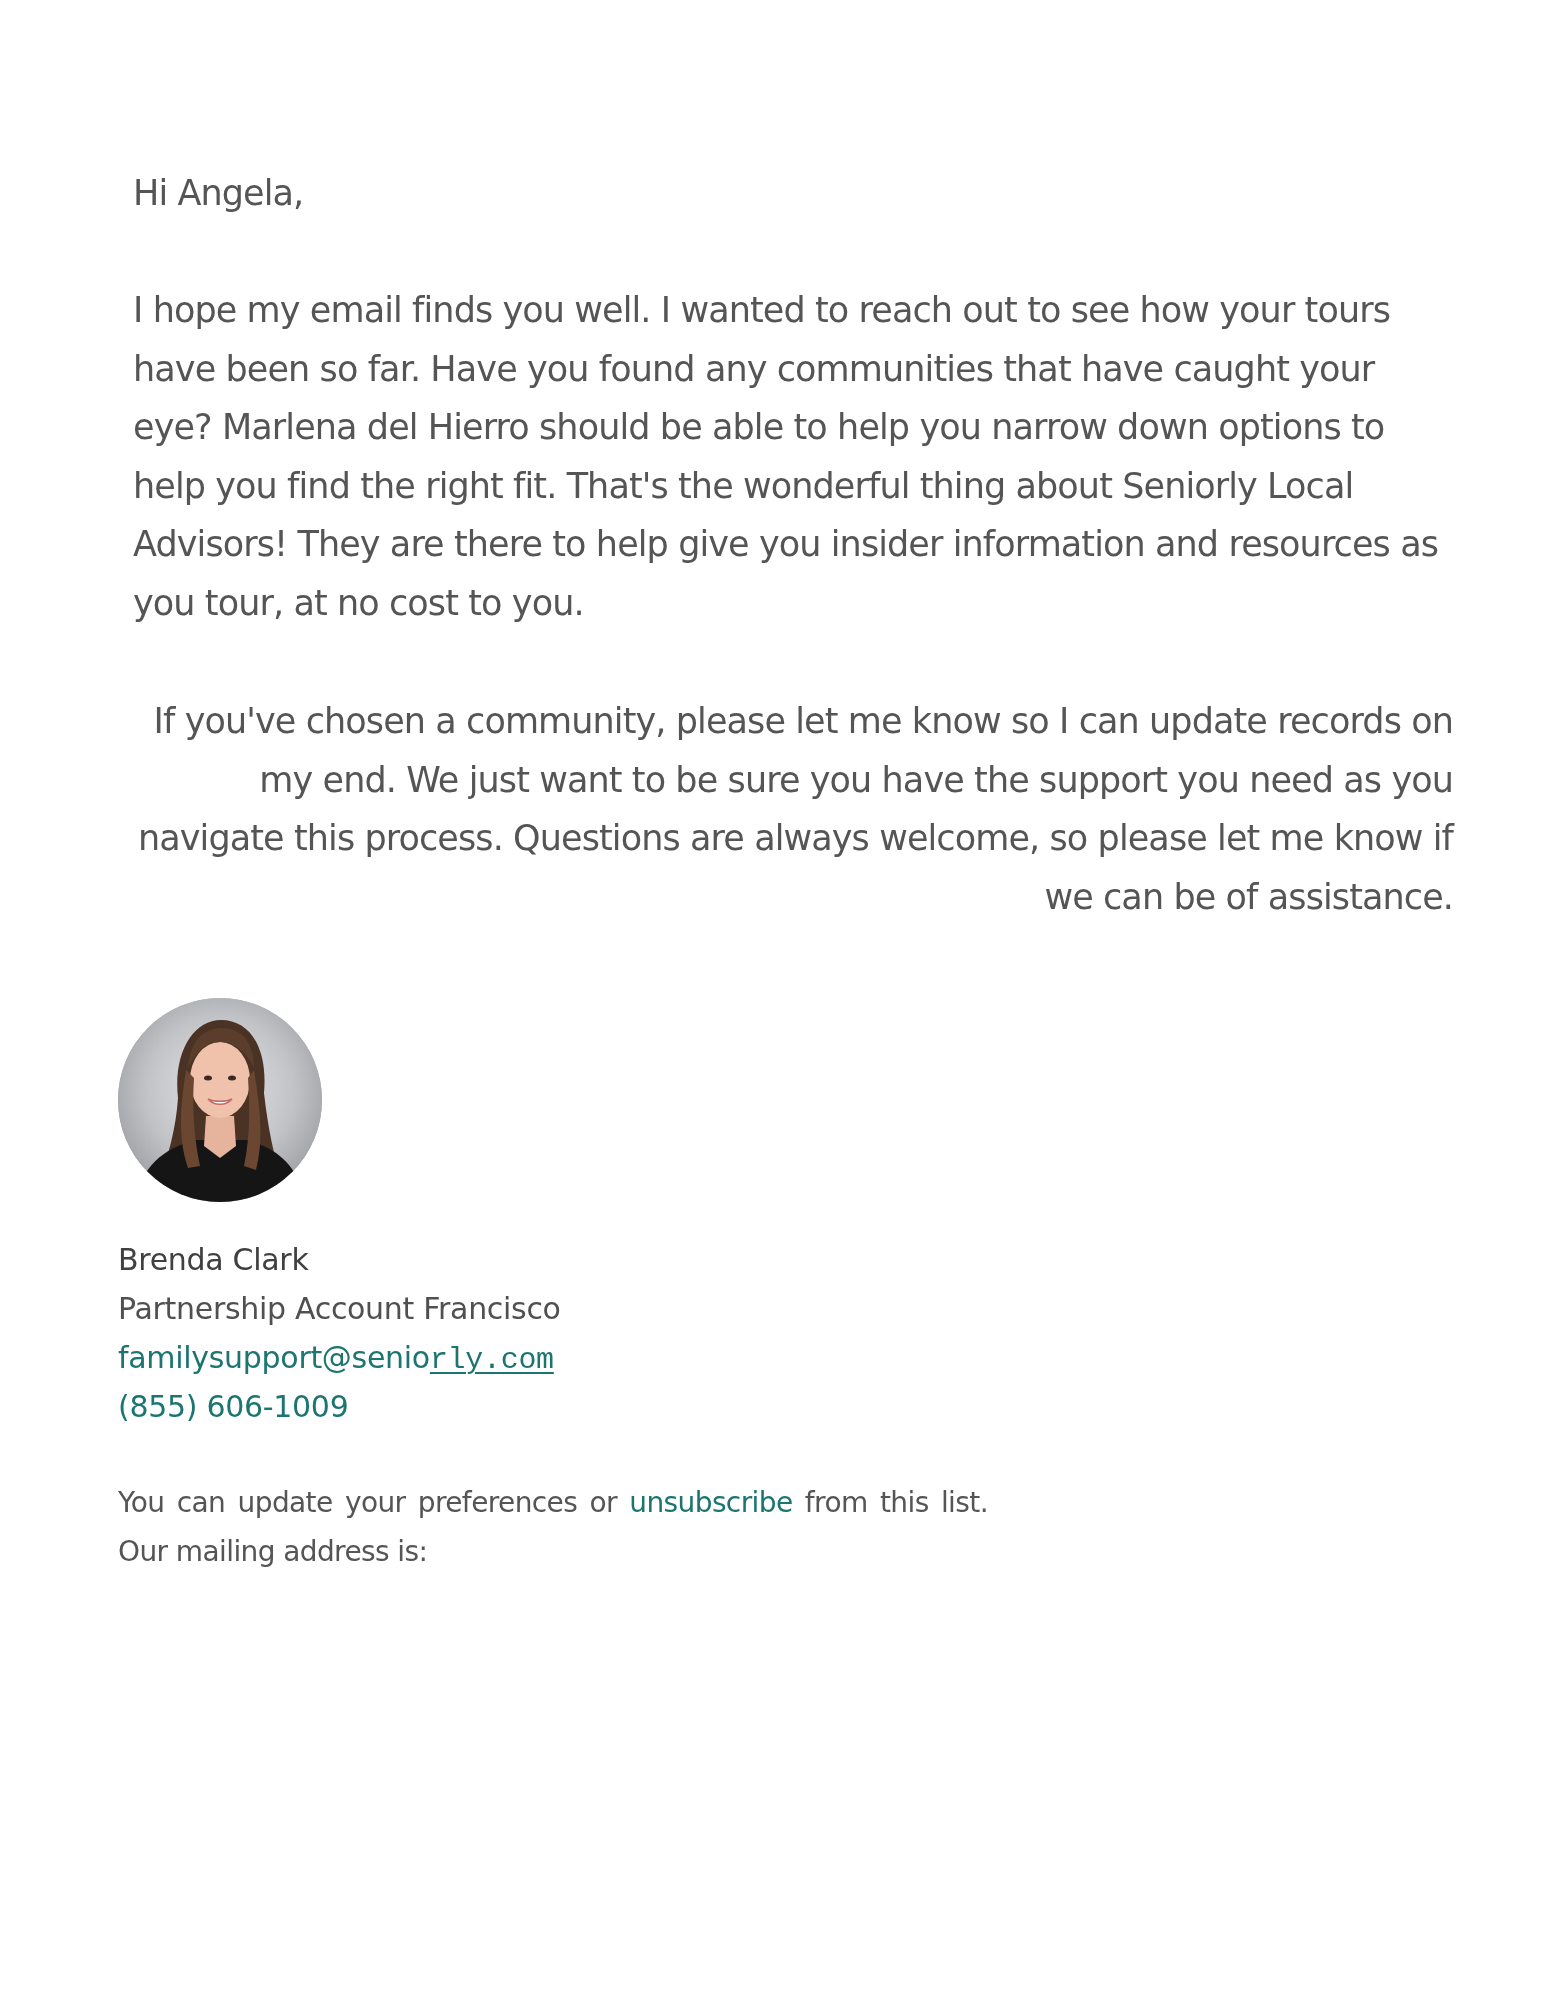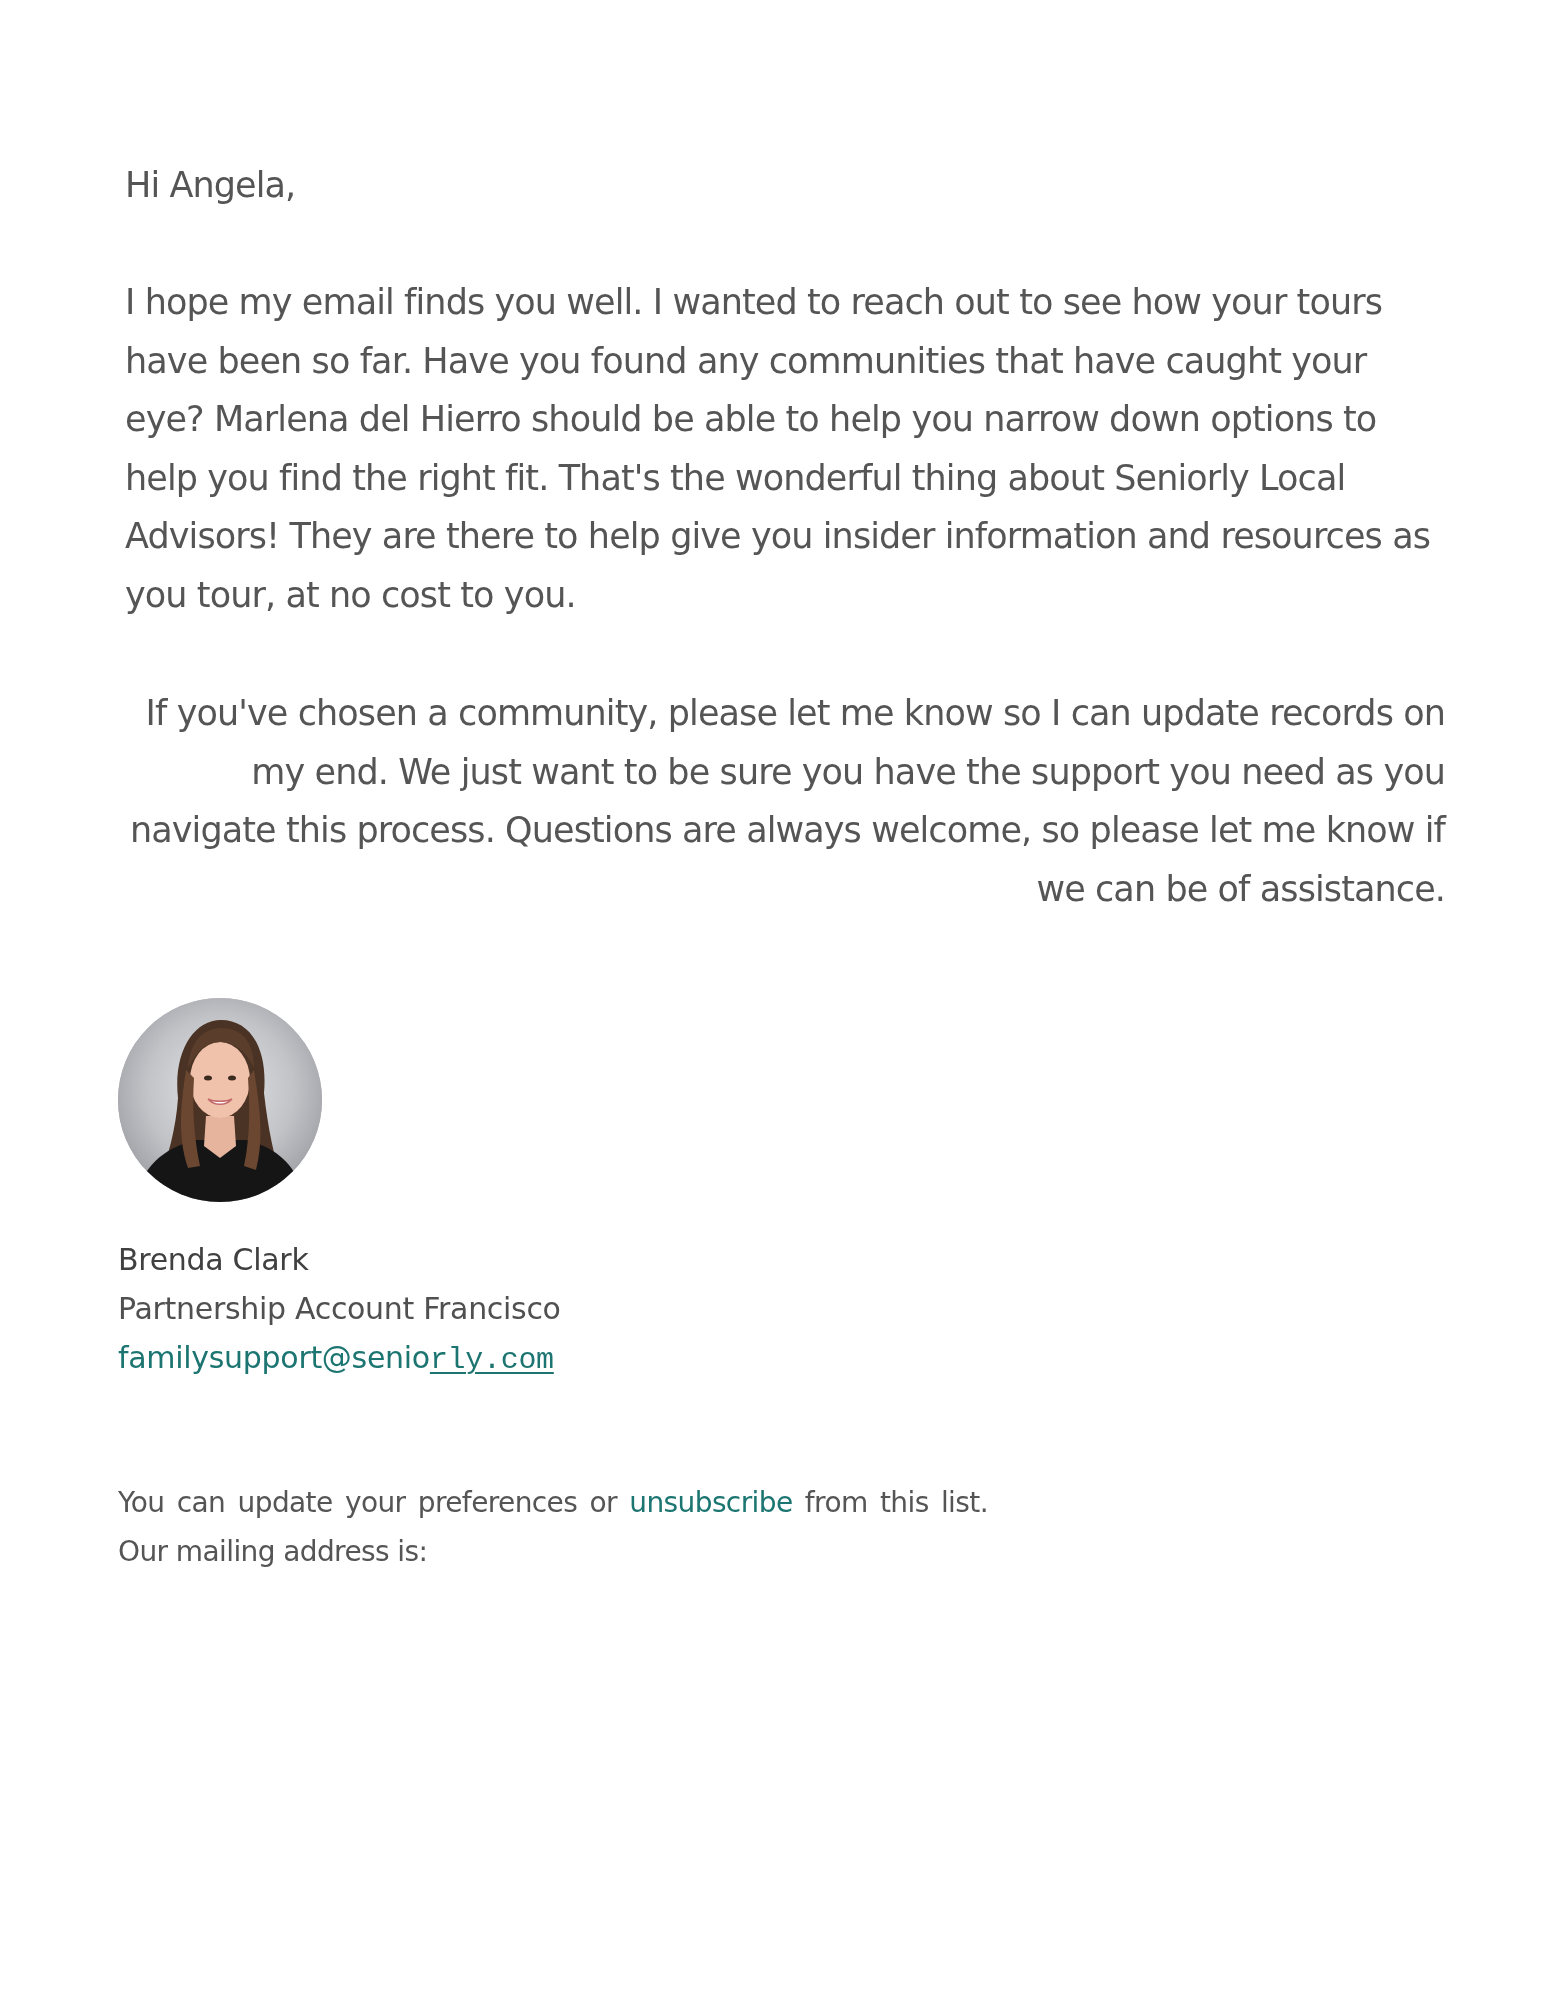--- a/index.html
+++ b/index.html
@@ -19,21 +19,21 @@
       left: 118px;
       top: 0;
       width: 1320px;
     }
     .body-text {
       font-family: "DejaVu Sans", "Liberation Sans", sans-serif;
       font-size: 35px;
       letter-spacing: -0.9px;
       line-height: 58.6px;
       color: #555555;
-      margin: 7px;
+      margin: 15px;
     }
     .greeting {
       position: absolute;
       top: 149px;
       left: 0;
       white-space: nowrap;
     }
     .para1 {
       position: absolute;
       top: 266px;
@@ -128,20 +128,23 @@
       <path d="M90 101 C96 108 108 108 114 101 C108 104 96 104 90 101 Z" fill="#ffffff" stroke="#c46b6b" stroke-width="1.5"></path>
     </svg>
   </div>
 
   <div class="sig">
     <span class="line teal">Brenda Clark</span>
     <span class="line">Partnership Account Francisco</span>
     <span class="line">
       <a><span>familysupport@senio</span><span class="u">rly.com</span></a>
     </span>
+    <span class="line">
+      <a>(855) 606-1009</a>
+    </span>
   </div>
 
   <div class="footer">
     <span class="line spaced"><span>You can update your preferences or </span><a>unsubscribe</a><span> from this list.</span></span>
     <span class="line">Our mailing address is:</span>
   </div>
 
 </div>
 
 </body></html>

